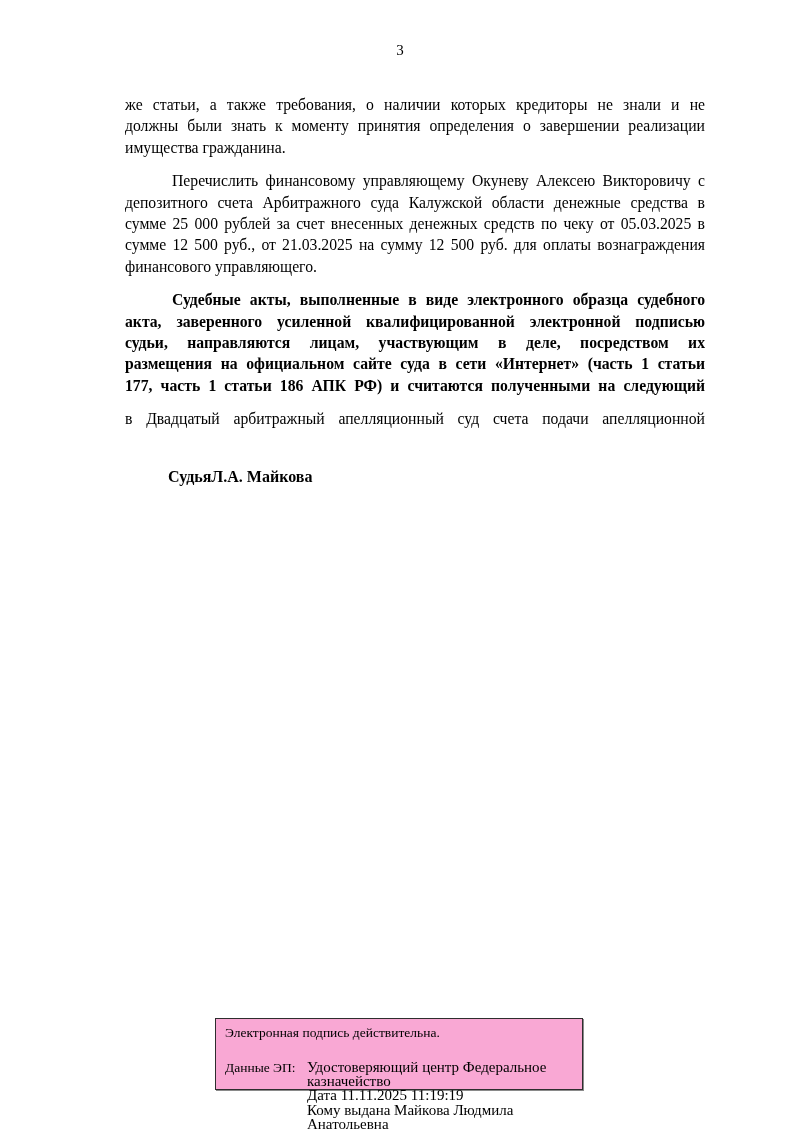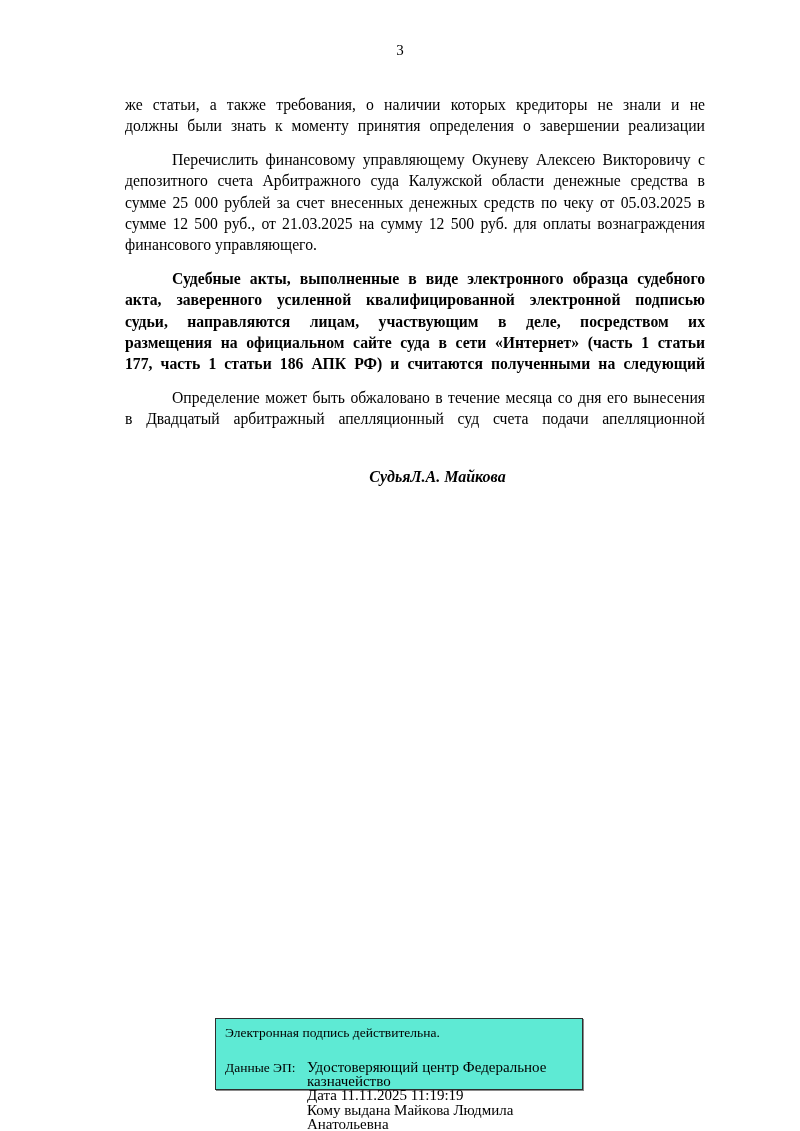--- a/index.html
+++ b/index.html
@@ -41,39 +41,38 @@
     white-space: normal;
   }
   .line.last { text-align-last: left; }
   .line.first-indent { text-indent: 47px; }
   .signature-row {
     position: absolute;
     left: 113px;
     top: 466px;
     width: 604px;
     display: flex;
-    justify-content: center;
+    justify-content: flex-start;
     font-size: 16px;
     font-weight: 700;
     line-height: 21px;
-    font-style: italic;
   }
   .signature-role { padding-left: 55px; }
   .signature-name { padding-right: 10px; }
   .stamp-box {
     position: absolute;
     left: 215px;
     top: 1018px;
     width: 368px;
     height: 72px;
     box-sizing: border-box;
     border: 1px solid #2e2e2e;
     box-shadow: 1px 1px 0 0 #8a8a8a;
     padding: 5px 8px 0 9px;
-    background: #5eead4;
+    background: #f9a8d4;
   }
   .stamp-validity {
     font-size: 13.5px;
     line-height: 18px;
   }
   .stamp-row {
     display: flex;
     align-items: flex-start;
     margin-top: 18px;
   }
@@ -92,40 +91,40 @@
 
 <div class="page">
 
   <div class="page-number">3</div>
 
   <div class="text-block">
 
     <div class="para">
       <div class="line">же статьи, а также требования, о наличии которых кредиторы не знали и не</div>
       <div class="line">должны были знать к моменту принятия определения о завершении реализации</div>
+      <div class="line last">имущества гражданина.</div>
     </div>
 
     <div class="para">
       <div class="line first-indent">Перечислить финансовому управляющему Окуневу Алексею Викторовичу с</div>
       <div class="line">депозитного счета Арбитражного суда Калужской области денежные средства в</div>
       <div class="line">сумме 25 000 рублей за счет внесенных денежных средств по чеку от 05.03.2025 в</div>
       <div class="line">сумме 12 500 руб., от 21.03.2025 на сумму 12 500 руб. для оплаты вознаграждения</div>
       <div class="line last">финансового управляющего.</div>
     </div>
 
     <div class="para bold">
       <div class="line first-indent">Судебные акты, выполненные в виде электронного образца судебного</div>
       <div class="line">акта, заверенного усиленной квалифицированной электронной подписью</div>
       <div class="line">судьи, направляются лицам, участвующим в деле, посредством их</div>
       <div class="line">размещения на официальном сайте суда в сети «Интернет» (часть 1 статьи</div>
       <div class="line">177, часть 1 статьи 186 АПК РФ) и считаются полученными на следующий</div>
     </div>
 
     <div class="para">
-      <div class="line first-indent">Определение может быть обжаловано в течение месяца со дня его вынесения</div>
       <div class="line">в Двадцатый арбитражный апелляционный суд счета подачи апелляционной</div>
     </div>
 
   </div>
 
   <div class="signature-row">
     <span class="signature-role">Судья</span>
     <span class="signature-name">Л.А. Майкова</span>
   </div>
 

